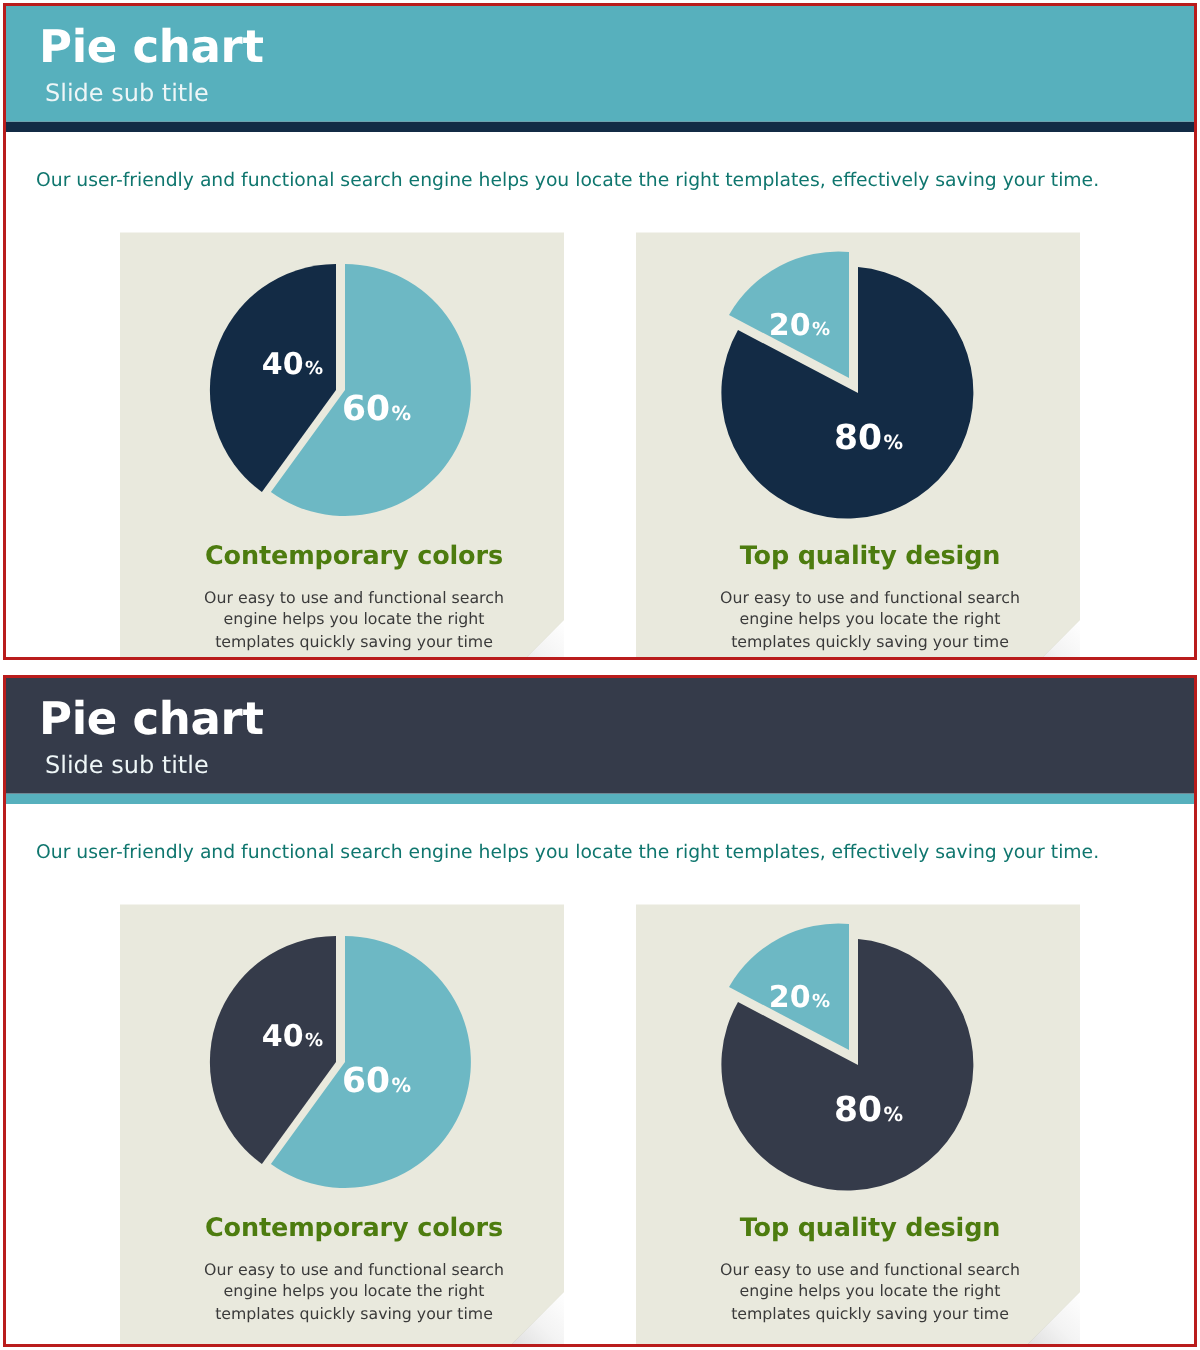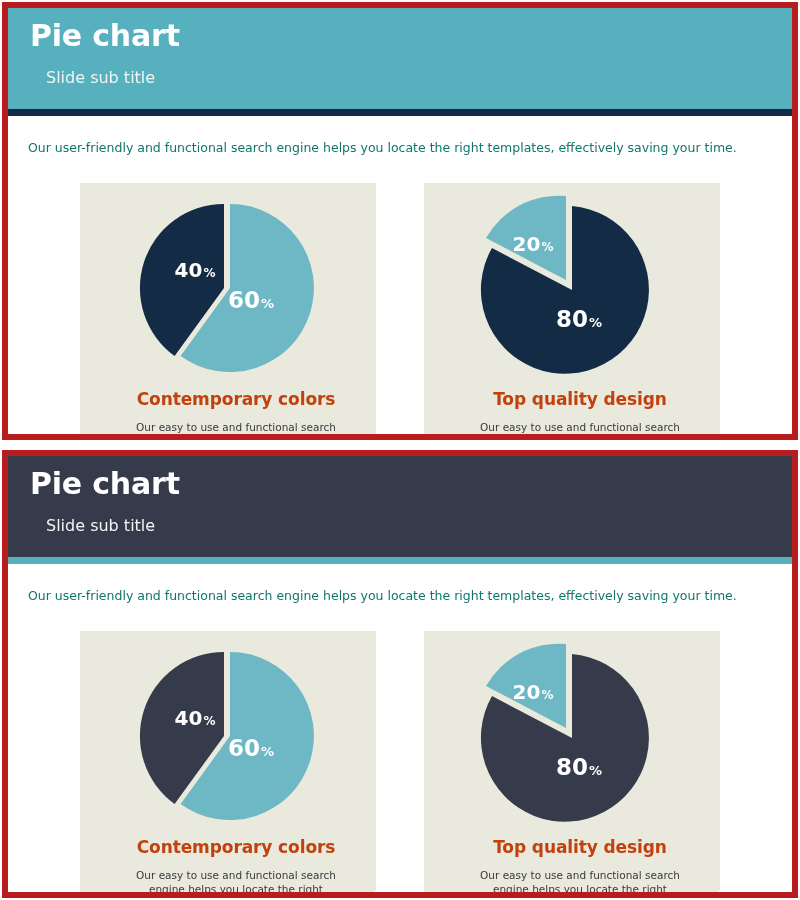--- a/index.html
+++ b/index.html
@@ -13,21 +13,21 @@
     width: 800px; height: 900px;
     position: relative;
     background: #ffffff;
     overflow: hidden;
   }
 
   
   .slide {
     position: absolute;
     left: 2px; right: 2px;
-    border: 6px solid #b91c1c;
+    border: 2px solid #b91c1c;
     background: #ffffff;
     overflow: hidden;
   }
   .slide-a { top: 2px;   height: 438px; }
   .slide-b { top: 450px; height: 448px; }
 
   
   .hdr { position: relative; padding: 12px 0 6px 22px; }
   .hdr-teal  { background: #57b0bd; }
   .hdr-slate { background: #353b4a; }
@@ -37,21 +37,21 @@
     font-weight: bold;
     color: #ffffff;
     line-height: 1.06;
     letter-spacing: -0.2px;
     margin: 0 0 2px 0;
   }
   .hdr-sub {
     font-size: 16px;
     color: #eef6f7;
     line-height: 1.2;
-    margin: 16px;
+    margin: 4px;
     font-weight: normal;
   }
   .hdr-rule { height: 7px; width: 100%; }
   .rule-navy { background: #132b45; }
   .rule-teal { background: #57b0bd; }
 
   
   .intro {
     font-size: 12.5px;
     color: #0f766e;
@@ -112,21 +112,21 @@
   }
   .pl-big   { font-size: 23px; }
   .pl-small { font-size: 20px; }
   .pl-pct   { font-size: 13px; font-weight: bold; }
   .pl-pct-sm{ font-size: 12px; font-weight: bold; }
 
   
   .card-title {
     font-size: 17px;
     font-weight: bold;
-    color: #c2410c;
+    color: #4d7c0f;
     margin: 12px 0 0 16px;
     text-align: right;
     letter-spacing: -0.1px;
   }
   .card-desc {
     font-size: 10.5px;
     color: #3a3a3a;
     text-align: center;
     line-height: 1.35;
     margin: 11px 12px 0 28px;

